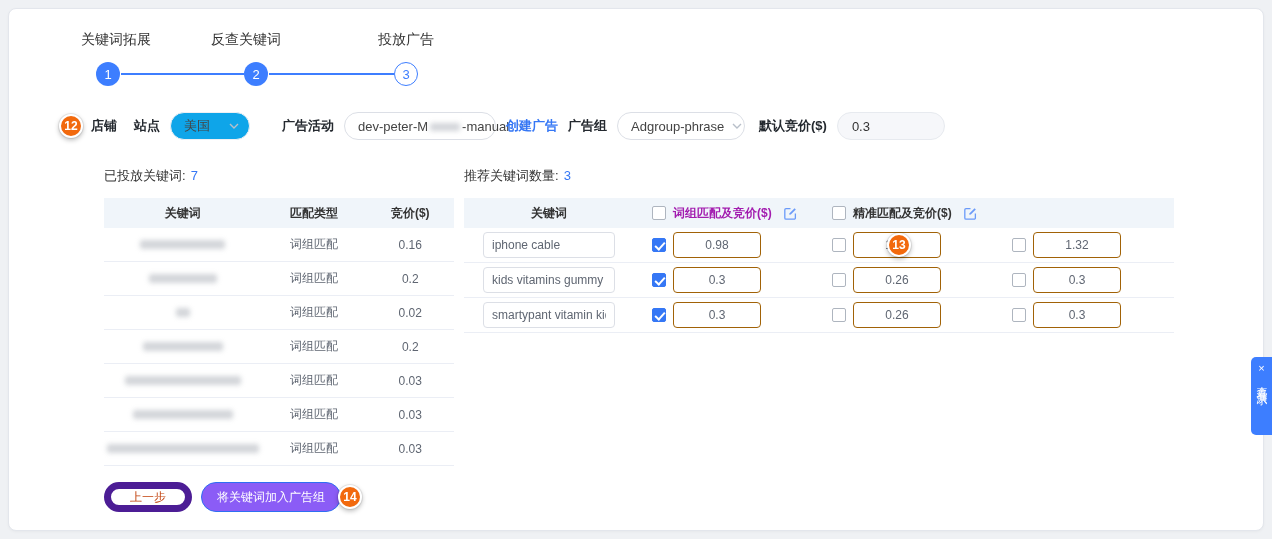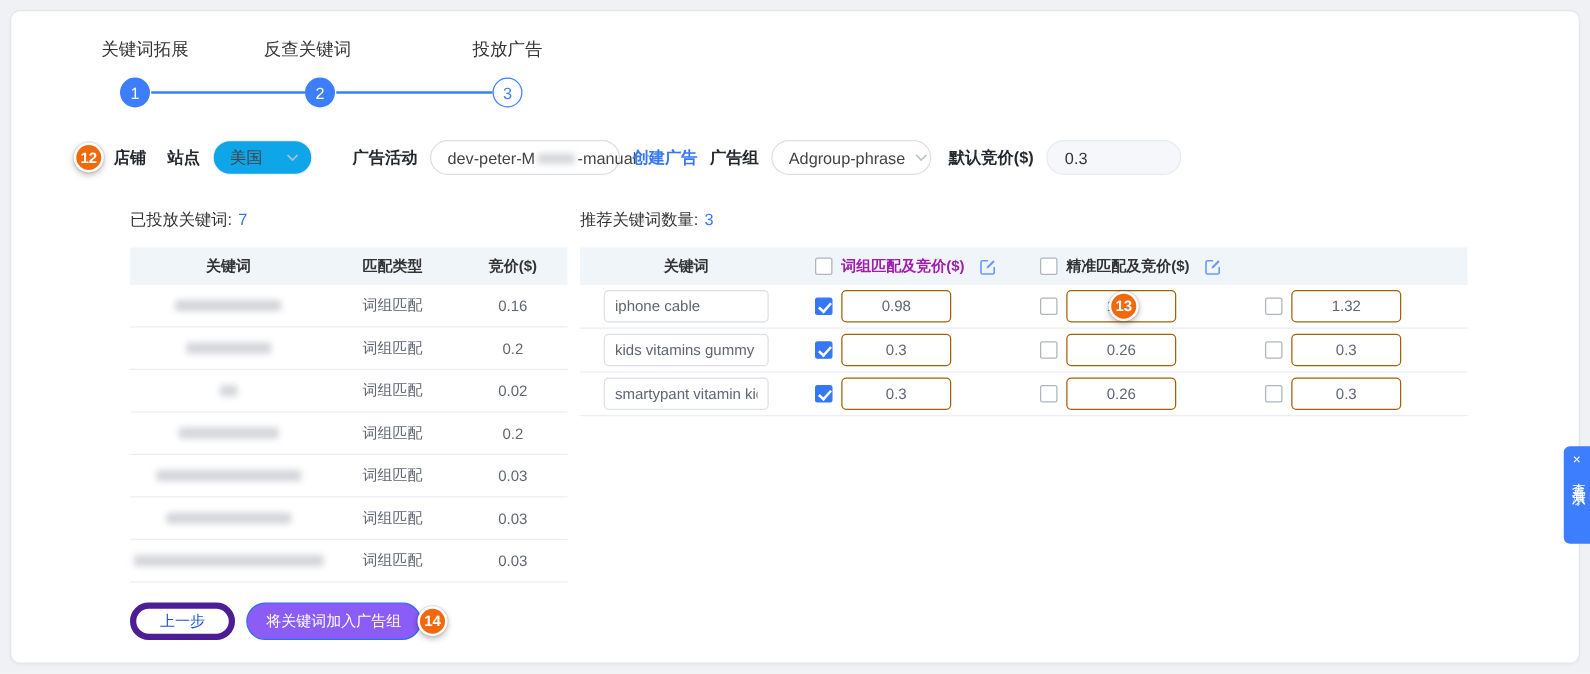--- a/index.html
+++ b/index.html
@@ -94,21 +94,21 @@
   .cbx.checked::after {
     content:""; position:absolute; left:4px; top:1px; width:4px; height:8px;
     border-right:2px solid #fff; border-bottom:2px solid #fff; transform:rotate(42deg);
   }
 
   .edit-icon { display:inline-flex; margin-left:5px; cursor:pointer; }
 
   
   .footer { position:absolute; left:95px; top:473px; display:flex; align-items:center; gap:9px; }
   .btn { height:30px; border-radius:15px; font-size:12px; display:flex; align-items:center; cursor:pointer; }
-  .btn-prev { background:#fff; border:5px solid #4c1d95; color:#1d4ed8; padding:0 19px; }
+  .btn-prev { background:#fff; border:7px solid #4c1d95; color:#c2410c; padding:0 19px; }
   .btn-primary { background:#8b5cf6; border:1px solid #2e6ef2; color:#fff; padding:0 15px; }
 
   
   .side-tab {
     position:absolute; right:0; top:357px; width:21px; height:78px;
     background:#3d7eff; border-radius:5px 0 0 5px; color:#fff;
     display:flex; flex-direction:column; align-items:center; padding-top:5px; cursor:pointer;
   }
   .side-tab .x { font-size:11px; line-height:13px; }
   .side-tab .vtext { writing-mode:vertical-rl; font-size:11px; letter-spacing:3px; margin-top:2px; }

